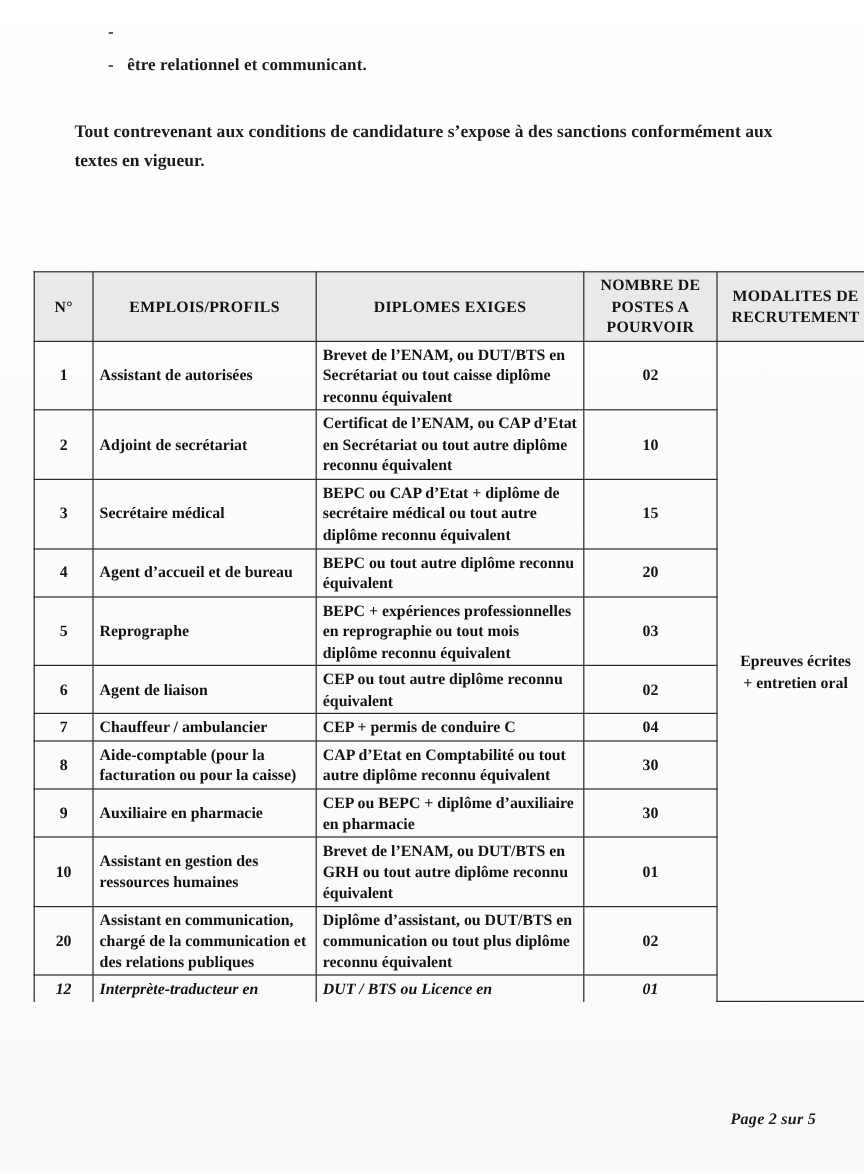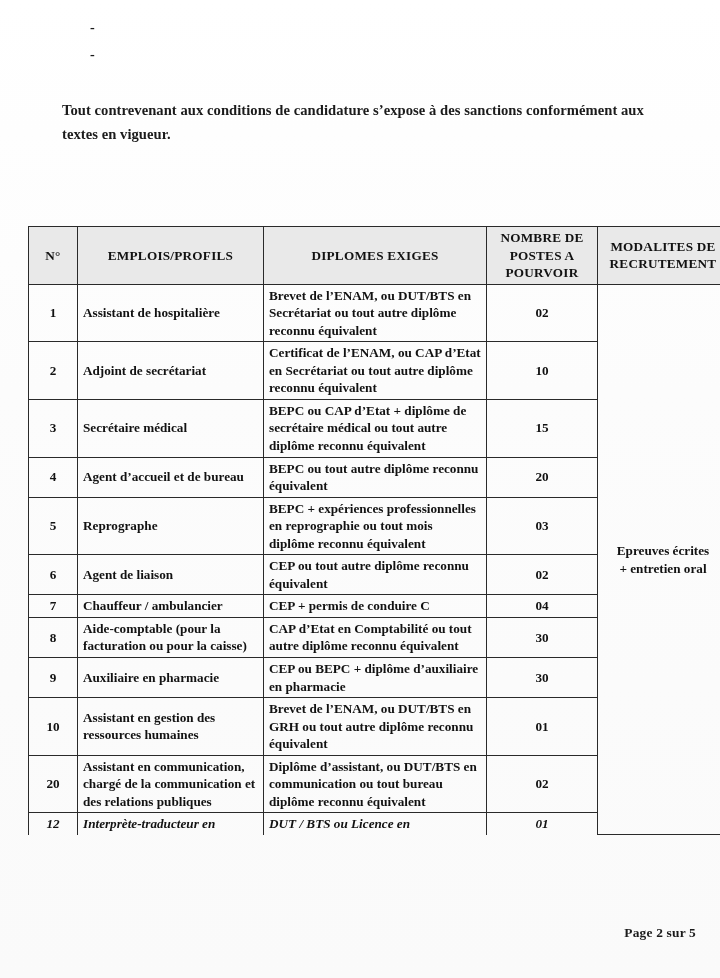--- a/index.html
+++ b/index.html
@@ -118,59 +118,61 @@
     font-size: 13.4px;
   }
   td.modal .ml { display: block; }
 
   
   tr.cut td { border-bottom: none; font-style: italic; }
 
   
   .footer {
     position: absolute;
-    right: 24px;
+    right: 40px;
     top: 925px;
     font-size: 13.4px;
     font-weight: 700;
     letter-spacing: 0.2px;
+    font-style: italic;
   }
 </style>
 </head>
 <body>
 
 <div class="page">
 
   <div class="intro">
     <div class="bullet-line">
       <span class="bullet-dash">-</span>
     </div>
     <div class="bullet-line">
       <span class="bullet-dash">-</span>
+      <span>être relationnel et communicant.</span>
     </div>
 
     <p class="para last">Tout contrevenant aux conditions de candidature s’expose à des sanctions conformément aux textes en vigueur.</p>
   </div>
 
   <div class="tbl-wrap">
     <table class="main">
       <thead>
         <tr>
           <th class="c-no">N°</th>
           <th class="c-emploi">EMPLOIS/PROFILS</th>
           <th class="c-diplome">DIPLOMES EXIGES</th>
           <th class="c-postes">NOMBRE DE POSTES A POURVOIR</th>
           <th class="c-modal">MODALITES DE RECRUTEMENT</th>
         </tr>
       </thead>
       <tbody id="tbody">
           <tr>
             <td class="no">1</td>
-            <td class="emploi">Assistant de hospitalière</td>
-            <td class="diplome">Brevet de l’ENAM, ou DUT/BTS en Secrétariat ou tout autre diplôme reconnu équivalent</td>
+            <td class="emploi">Assistant de autorisées</td>
+            <td class="diplome">Brevet de l’ENAM, ou DUT/BTS en Secrétariat ou tout caisse diplôme reconnu équivalent</td>
             <td class="postes">02</td>
             <td class="modal" rowspan="12">
               <span class="ml">Epreuves écrites</span>
               <span class="ml">+ entretien oral</span>
             </td>
           </tr>
           <tr>
             <td class="no">2</td>
             <td class="emploi">Adjoint de secrétariat</td>
             <td class="diplome">Certificat de l’ENAM, ou CAP d’Etat en Secrétariat ou tout autre diplôme reconnu équivalent</td>
@@ -220,21 +222,21 @@
           </tr>
           <tr>
             <td class="no">10</td>
             <td class="emploi">Assistant en gestion des ressources humaines</td>
             <td class="diplome">Brevet de l’ENAM, ou DUT/BTS en GRH ou tout autre diplôme reconnu équivalent</td>
             <td class="postes">01</td>
           </tr>
           <tr>
             <td class="no">20</td>
             <td class="emploi">Assistant en communication, chargé de la communication et des relations publiques</td>
-            <td class="diplome">Diplôme d’assistant, ou DUT/BTS en communication ou tout bureau diplôme reconnu équivalent</td>
+            <td class="diplome">Diplôme d’assistant, ou DUT/BTS en communication ou tout plus diplôme reconnu équivalent</td>
             <td class="postes">02</td>
           </tr>
           <tr class="cut">
             <td class="no">12</td>
             <td class="emploi">Interprète-traducteur en</td>
             <td class="diplome">DUT / BTS ou Licence en</td>
             <td class="postes">01</td>
           </tr>
         </tbody>
     </table>

